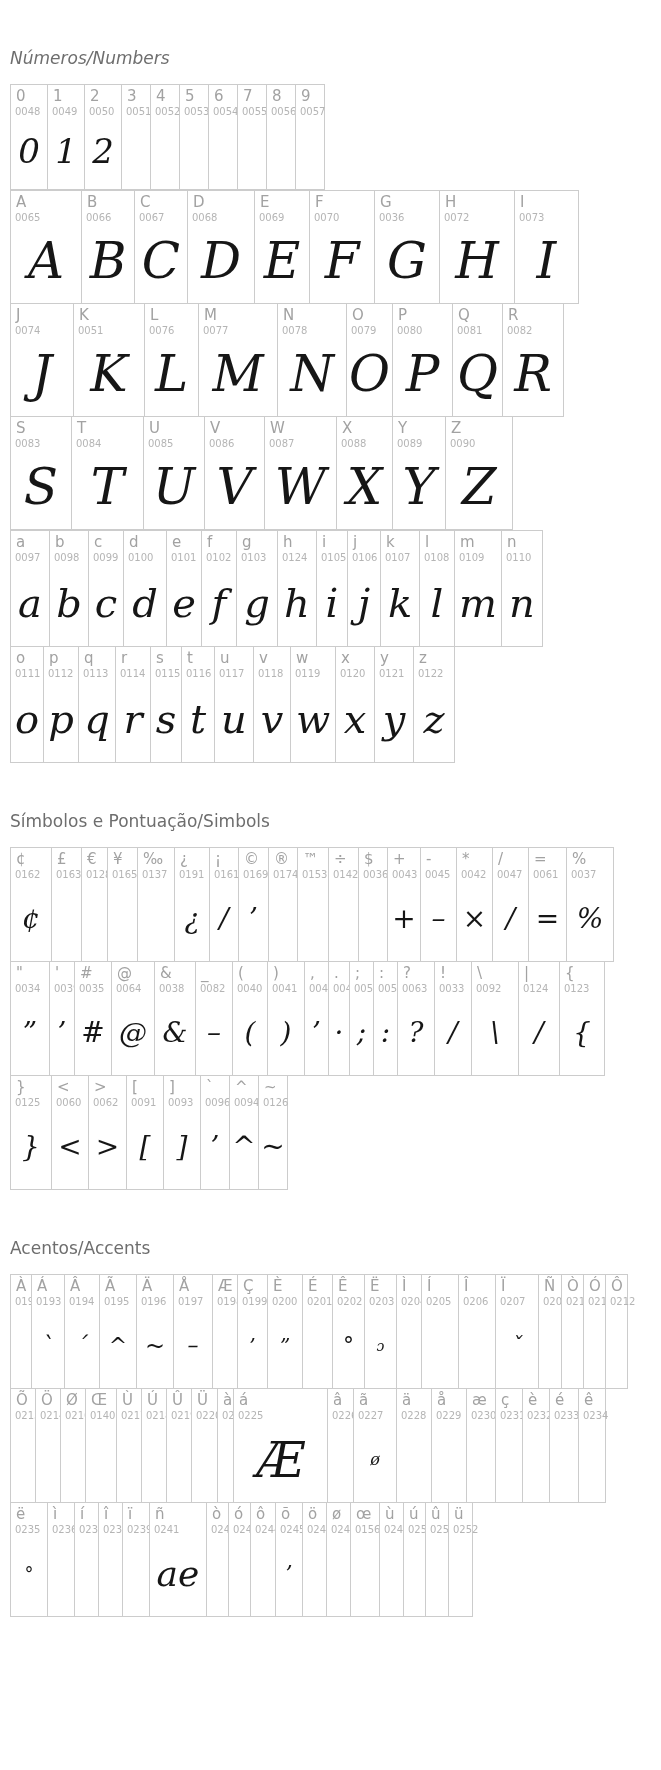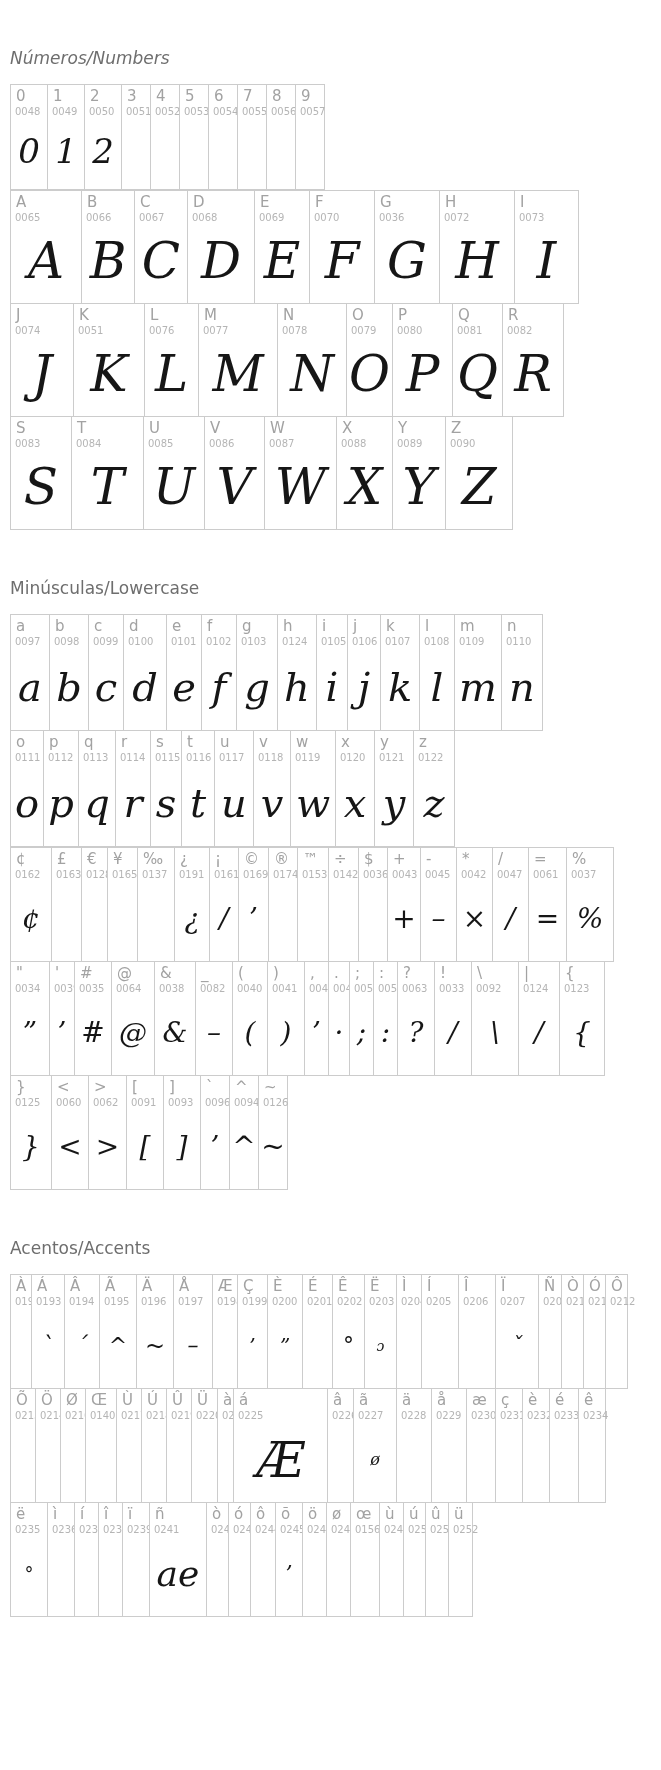--- a/index.html
+++ b/index.html
@@ -222,21 +222,20 @@
         <div class="cell" style="width: 68px;">
           <span class="ch">Z</span>
           <span class="code">0090</span>
           <span class="glyph">Z</span>
         </div>
       </div>
     </div>
 </div>
 
 <div class="sec s-lower">
-  <h2 class="sec-title">Minúsculas/Lowercase</h2>
   <div class="rows">
       <div class="row">
         <div class="cell" style="width: 40px;">
           <span class="ch">a</span>
           <span class="code">0097</span>
           <span class="glyph">a</span>
         </div>
         <div class="cell" style="width: 40px;">
           <span class="ch">b</span>
           <span class="code">0098</span>
@@ -362,20 +361,21 @@
         <div class="cell" style="width: 42px;">
           <span class="ch">z</span>
           <span class="code">0122</span>
           <span class="glyph">z</span>
         </div>
       </div>
     </div>
 </div>
 
 <div class="sec s-symbols">
+  <h2 class="sec-title">Símbolos e Pontuação/Simbols</h2>
   <div class="rows">
       <div class="row">
         <div class="cell" style="width: 42px;">
           <span class="ch">¢</span>
           <span class="code">0162</span>
           <span class="glyph">¢</span>
         </div>
         <div class="cell" style="width: 31px;">
           <span class="ch">£</span>
           <span class="code">0163</span>

